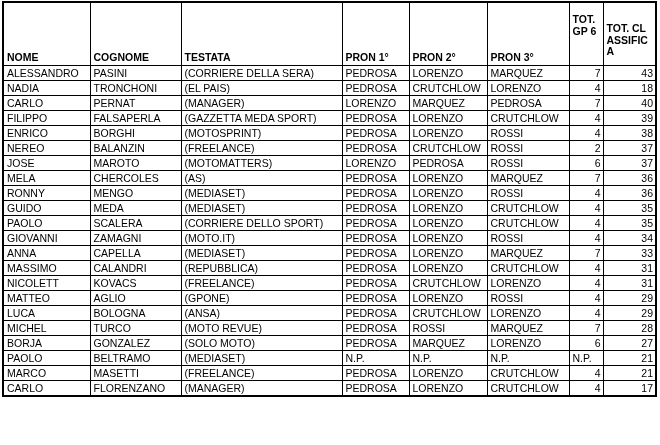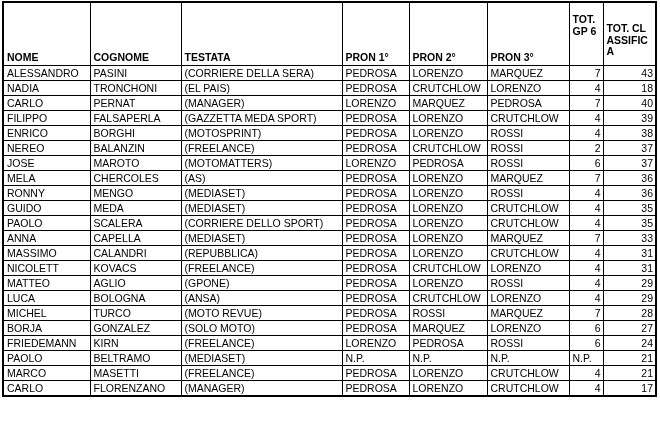--- a/index.html
+++ b/index.html
@@ -207,20 +207,30 @@
           <td>PAOLO</td>
           <td>SCALERA</td>
           <td>(CORRIERE DELLO SPORT)</td>
           <td>PEDROSA</td>
           <td>LORENZO</td>
           <td>CRUTCHLOW</td>
           <td class="num">4</td>
           <td class="num">35</td>
         </tr>
         <tr>
+          <td>GIOVANNI</td>
+          <td>ZAMAGNI</td>
+          <td>(MOTO.IT)</td>
+          <td>PEDROSA</td>
+          <td>LORENZO</td>
+          <td>ROSSI</td>
+          <td class="num">4</td>
+          <td class="num">34</td>
+        </tr>
+        <tr>
           <td>ANNA</td>
           <td>CAPELLA</td>
           <td>(MEDIASET)</td>
           <td>PEDROSA</td>
           <td>LORENZO</td>
           <td>MARQUEZ</td>
           <td class="num">7</td>
           <td class="num">33</td>
         </tr>
         <tr>
@@ -275,30 +285,20 @@
         </tr>
         <tr>
           <td>BORJA</td>
           <td>GONZALEZ</td>
           <td>(SOLO MOTO)</td>
           <td>PEDROSA</td>
           <td>MARQUEZ</td>
           <td>LORENZO</td>
           <td class="num">6</td>
           <td class="num">27</td>
-        </tr>
-        <tr>
-          <td>FRIEDEMANN</td>
-          <td>KIRN</td>
-          <td>(FREELANCE)</td>
-          <td>LORENZO</td>
-          <td>PEDROSA</td>
-          <td>ROSSI</td>
-          <td class="num">6</td>
-          <td class="num">24</td>
         </tr>
         <tr>
           <td>PAOLO</td>
           <td>BELTRAMO</td>
           <td>(MEDIASET)</td>
           <td>N.P.</td>
           <td>N.P.</td>
           <td>N.P.</td>
           <td class="np">N.P.</td>
           <td class="num">21</td>

